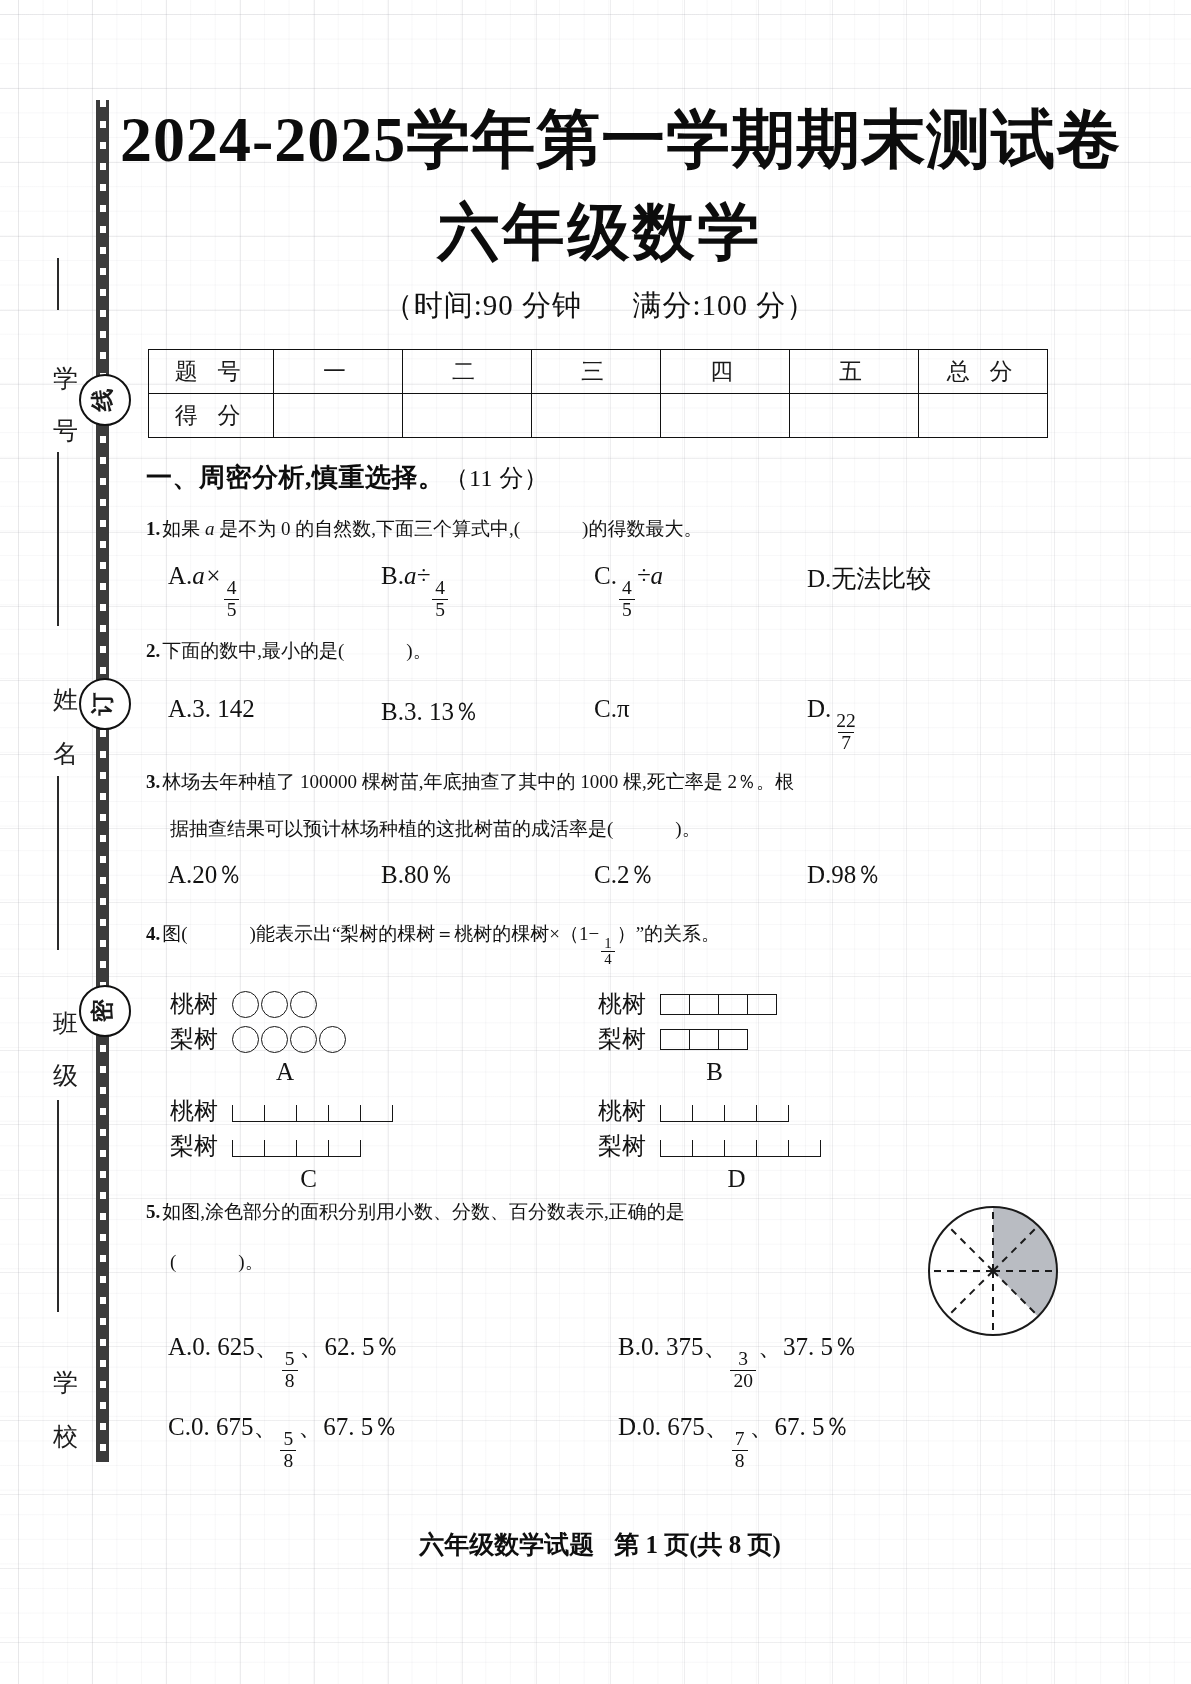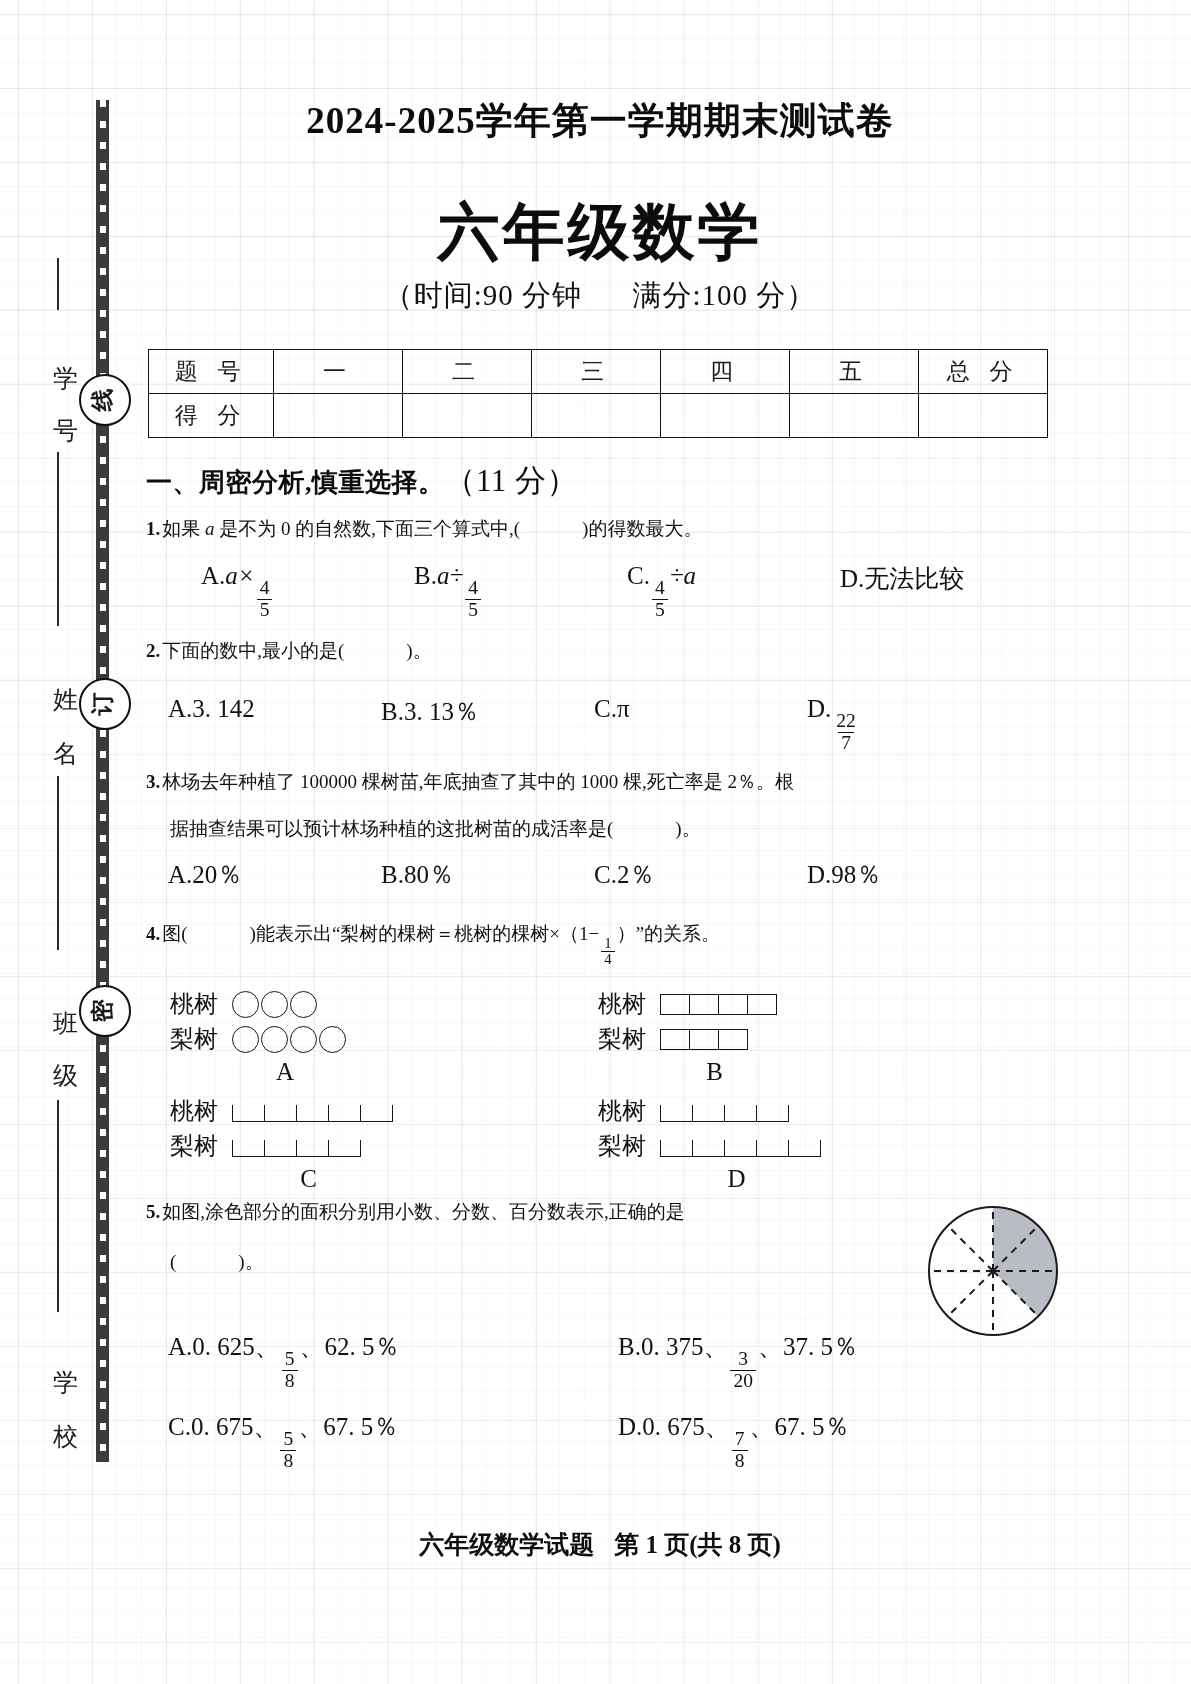--- a/index.html
+++ b/index.html
@@ -109,21 +109,21 @@
     background: #2a2a2a;
   }
 
   
   .doc-title {
     position: absolute;
     left: 120px;
     top: 96px;
     width: 960px;
     text-align: center;
-    font-size: 37px;
+    font-size: 64px;
     font-weight: 700;
     letter-spacing: 1px;
     font-family: "Liberation Serif", "DejaVu Serif", serif;
     color: #0c0c0c;
     white-space: nowrap;
   }
   .doc-subtitle {
     position: absolute;
     left: 120px;
     top: 190px;
@@ -131,21 +131,21 @@
     text-align: center;
     font-size: 62px;
     font-weight: 700;
     letter-spacing: 3px;
     font-family: "Liberation Serif", "DejaVu Serif", serif;
     color: #0c0c0c;
   }
   .doc-meta {
     position: absolute;
     left: 120px;
-    top: 276px;
+    top: 286px;
     width: 960px;
     text-align: center;
     font-size: 29px;
     letter-spacing: 1px;
     color: #111;
   }
   .doc-meta .gap { display: inline-block; width: 34px; }
 
   
   .score-table {
@@ -175,21 +175,21 @@
     position: absolute;
     left: 146px;
     top: 460px;
     font-size: 26px;
     font-weight: 700;
     letter-spacing: 0.5px;
     color: #0d0d0d;
   }
   .section-head .pts {
     font-weight: 400;
-    font-size: 31px;
+    font-size: 24px;
   }
 
   .q {
     position: absolute;
     left: 146px;
     width: 905px;
     font-size: 19px;
     line-height: 1.45;
     color: #121212;
   }
@@ -347,21 +347,21 @@
   </tbody>
     </table>
 
   <div class="section-head">
     <span>一、周密分析,慎重选择。</span><span class="pts">（11 分）</span>
   </div>
 
   <div class="q" style="top:515px;">
     <span class="num">1.</span><span>如果</span> <span class="ital">a</span> <span>是不为 0 的自然数,下面三个算式中,(</span><span class="blank"></span><span>)的得数最大。</span>
   </div>
-  <div class="opts four" style="top:562px;padding-left:33px;">
+  <div class="opts four" style="top:562px;">
     <div>
       <span>A.</span><span class="ital">a×</span><span class="frac">
           <span class="nu">4</span>
           <span class="de">5</span>
         </span>
     </div>
     <div>
       <span>B.</span><span class="ital">a÷</span><span class="frac">
           <span class="nu">4</span>
           <span class="de">5</span>

